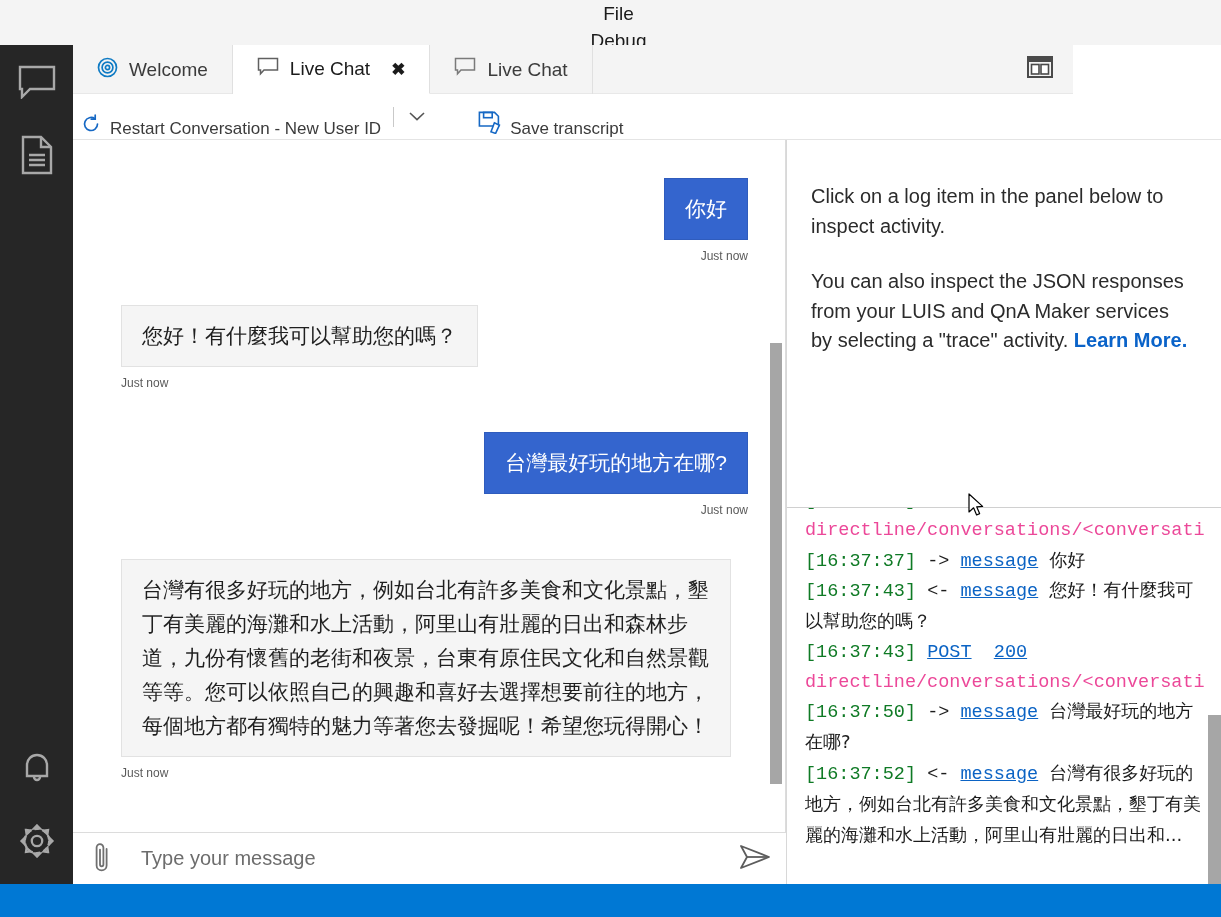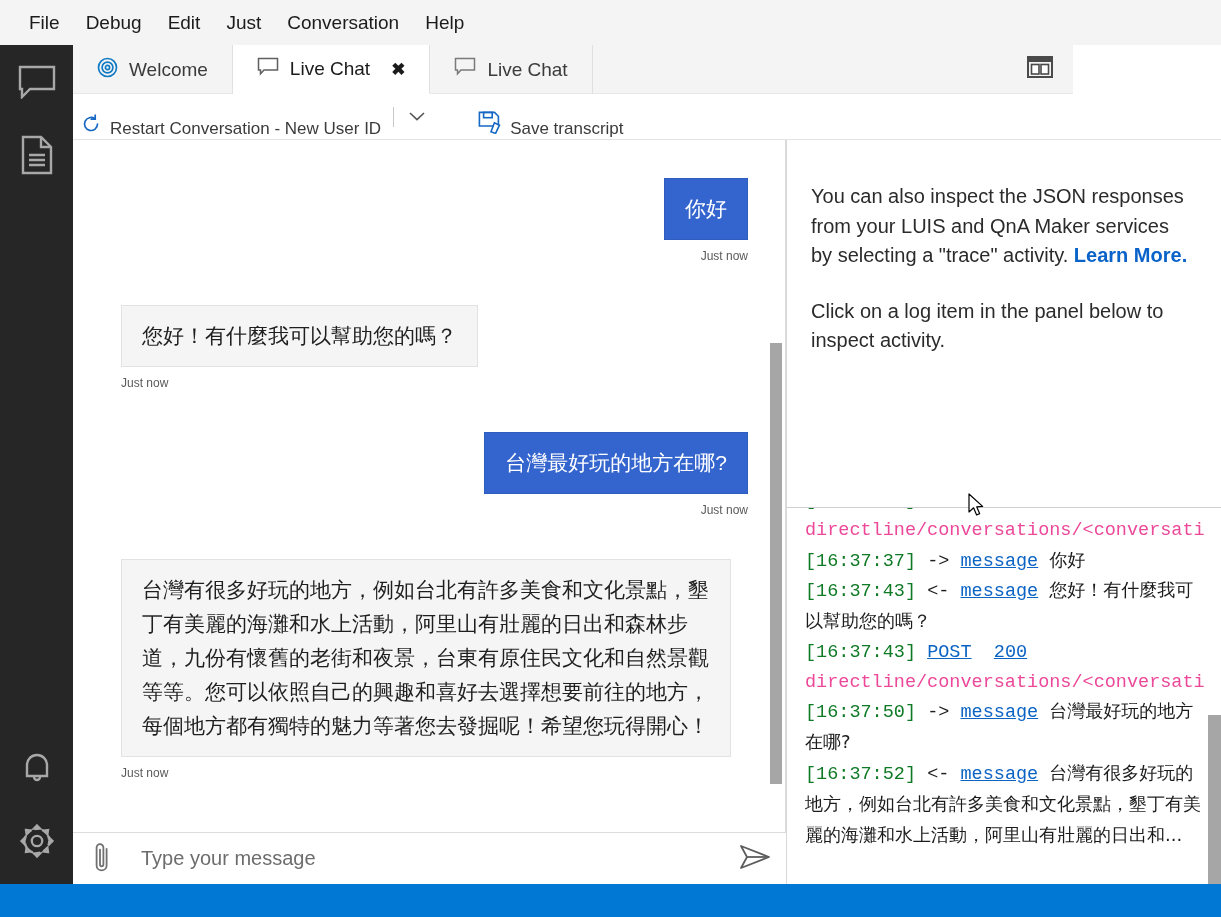--- a/index.html
+++ b/index.html
@@ -12,20 +12,21 @@
   }
 
   #app { position: relative; width: 1221px; height: 917px; }
 
   
   .menubar {
     position: absolute; left: 0; top: 0; width: 1221px; height: 45px;
     background: #f4f4f4;
     display: flex; align-items: center;
     padding-left: 16px;
+    flex-direction: column;
   }
   .menu-item {
     font-size: 19px; color: #1b1b1b; line-height: 1;
     padding: 4px 13px; cursor: default; white-space: nowrap;
   }
 
   
   .activitybar {
     position: absolute; left: 0; top: 45px; width: 73px; height: 872px;
     background: #262626;
@@ -398,24 +399,24 @@
           <path d="M8 13 L30 13" fill="none" stroke="#5d5d5d" stroke-width="1.8"></path>
         </svg>
       </span>
     </div>
   </div>
 
   <div class="vsplit-left"></div>
 
   <div class="inspector">
     <div class="inspector-inner">
+      <div class="insp-p">Click on a log item in the panel below to inspect activity.</div>
       <div class="insp-p"><span>You can also inspect the JSON responses from your LUIS and QnA Maker services by selecting a "trace" activity.</span>
         <span class="insp-link">Learn More.</span>
       </div>
-      <div class="insp-p">Click on a log item in the panel below to inspect activity.</div>
     </div>
   </div>
 
   <div class="hsplit"></div>
 
   <div class="logpanel">
     <div class="logscroll">
 
       <div class="logline clipped-top"><span class="log-ts">[16:37:34]</span> <span class="log-link">POST</span>  <span class="log-link">200</span><br><span class="log-cont">directline/conversations/&lt;conversati</span></div>
 

